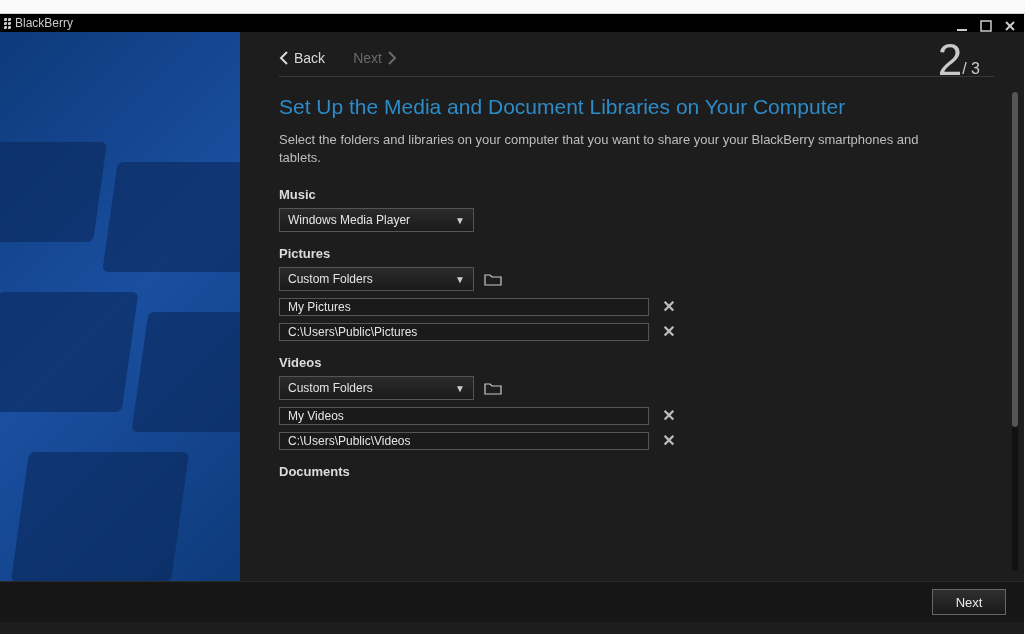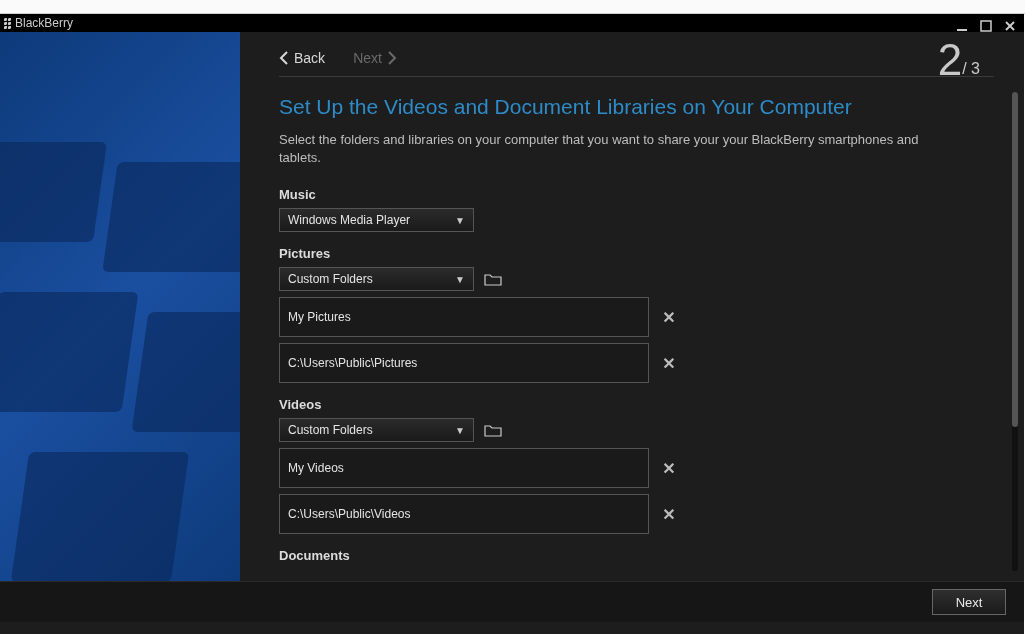--- a/index.html
+++ b/index.html
@@ -152,21 +152,21 @@
     cursor: pointer;
   }
   .path-row {
     display: flex;
     align-items: center;
     gap: 12px;
     margin-top: 6px;
   }
   .path-input {
     width: 370px;
-    height: 40px;
+    height: 18px;
     border: 1px solid #555;
     background: #1a1a1a;
     color: #e4e4e4;
     padding: 0 8px;
     font-size: 12px;
     display:flex;
     align-items:center;
   }
   .remove-x {
     color: #bbb;
@@ -281,21 +281,21 @@
             </svg>
         </div>
       </div>
 
       <div class="step-indicator">
         <span class="big">2</span><span class="small">/ 3</span>
       </div>
 
       <div class="divider"></div>
 
-      <h1 class="page-title">Set Up the Videos and Document Libraries on Your Computer</h1>
+      <h1 class="page-title">Set Up the Media and Document Libraries on Your Computer</h1>
       <p class="intro">Select the folders and libraries on your computer that you want to share your your BlackBerry smartphones and tablets.</p>
 
       <div class="section-group">
         <div class="section-label">Music</div>
         <div class="select-row">
           <div class="select">
             <span>Windows Media Player</span>
             <span class="chev">▼</span>
           </div>
         </div>

